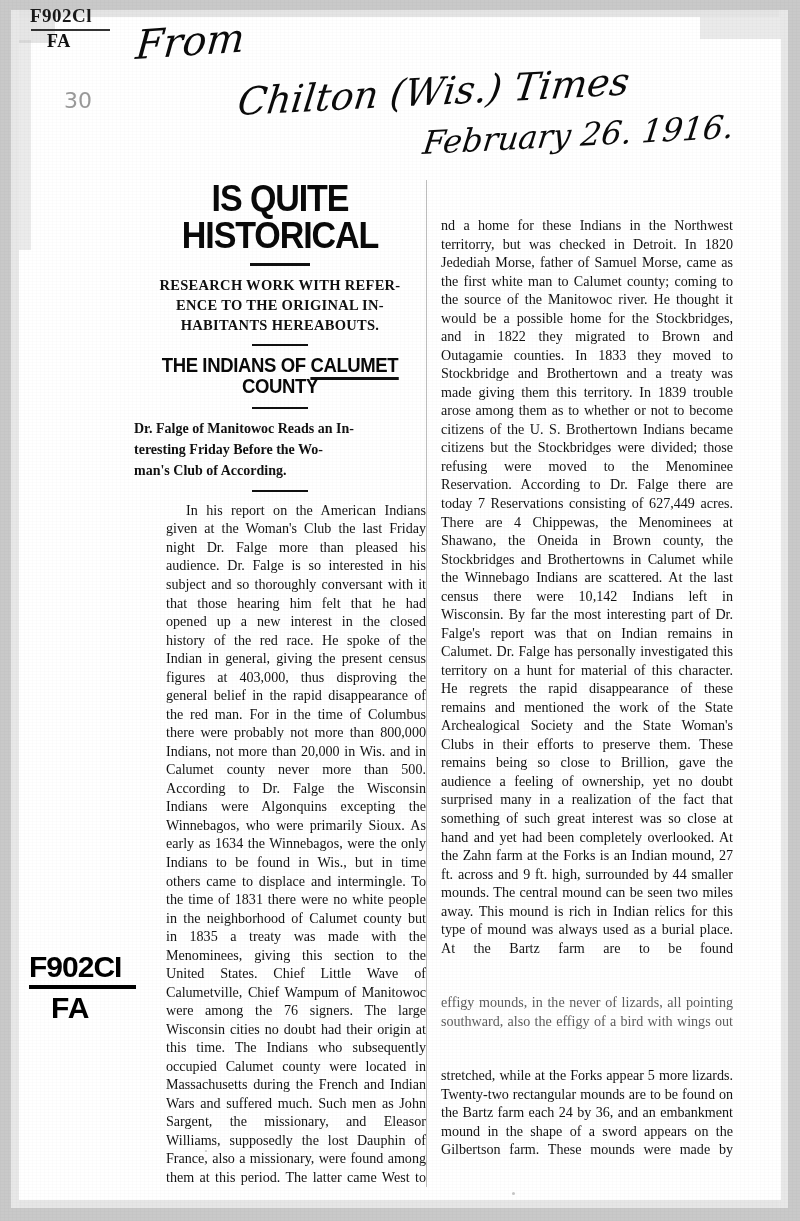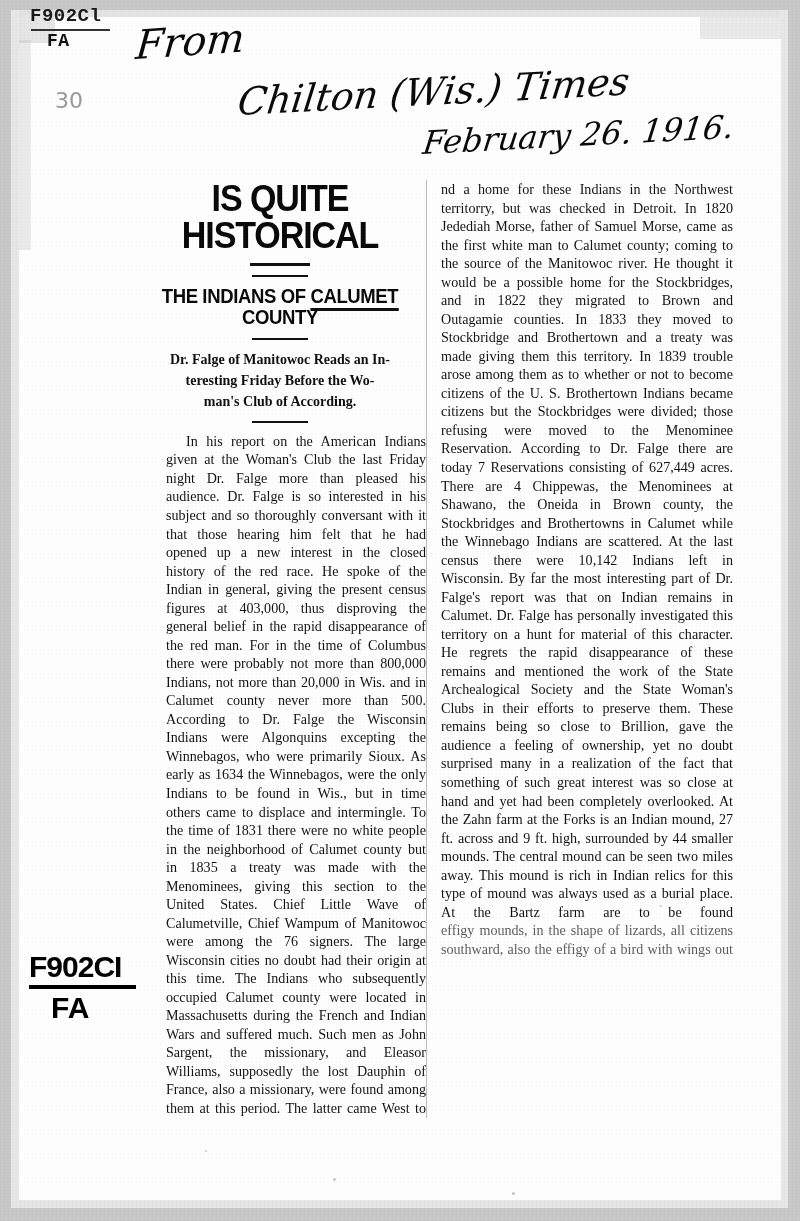--- a/index.html
+++ b/index.html
@@ -56,21 +56,21 @@
 
   
   .hand {
     position: absolute;
     z-index: 6;
     font-family: "DejaVu Serif", serif;
     color: #111;
     white-space: nowrap;
   }
   .hand-print {
-    font-family: Liberation Mono, monospace;
+    font-family: Liberation Serif, serif;
     letter-spacing: .5px;
     text-align: right;
   }
   .callno-top {
     left: 30px; top: 5px;
     font-size: 19px;
     font-weight: 600;
     color: #1a1a1a;
   }
   .callno-top-rule {
@@ -79,21 +79,21 @@
     width: 79px; height: 2px;
     background: #333;
     z-index: 6;
   }
   .callno-fa {
     left: 47px; top: 31px;
     font-size: 18px;
     font-weight: 600;
   }
   .pencil-30 {
-    left: 55px; top: 88px;
+    left: 64px; top: 88px;
     font-size: 22px;
     font-weight: 400;
     color: #9a9a9a;
     font-family: "DejaVu Sans", sans-serif;
   }
 
   
   .cursive {
     position: absolute;
     z-index: 6;
@@ -194,39 +194,38 @@
   }
   .kicker .uline {
     border-bottom: 3px solid #111;
     padding-bottom: 1px;
   }
   .byline {
     font-family: "Liberation Serif", serif;
     font-weight: 700;
     font-size: 14px;
     line-height: 1.5;
-    text-align: center;
     color: #111;
     margin: 0;
   }
 
   
   .body-text {
     font-family: "Liberation Serif", serif;
     font-size: 14.1px;
     line-height: 1.315;
     text-align: justify;
     text-align-last: justify;
     color: #131313;
     margin: 0;
     word-spacing: .4px;
     -webkit-font-smoothing: none;
   }
   .body-text.indent { text-indent: 20px; margin-left: 32px; }
-  .col-right .body-text { text-align-last: justify; }
+  .col-right .body-text { text-align-last: justify; margin-top: 36px; }
 
   .faded {
     color: #5e5e5e;
   }
 
   
   #grain {
     position: absolute;
     inset: 0;
     z-index: 8;
@@ -286,20 +285,25 @@
 
   <div class="clipping">
     <div class="columns">
 
       <div class="col col-left">
 
         <h1 class="headline">IS QUITE HISTORICAL</h1>
 
         <div class="deck-rule"></div>
 
+        <h2 class="subhead">
+          <span>RESEARCH WORK WITH REFER-</span><br>
+          <span>ENCE TO THE ORIGINAL IN-</span><br>
+          <span>HABITANTS HEREABOUTS.</span>
+        </h2>
 
         <div class="deck-rule short"></div>
 
         <h3 class="kicker">
           <span>THE INDIANS OF </span><span class="uline">CALUMET</span><span> COUNTY</span>
         </h3>
 
         <div class="deck-rule short"></div>
 
         <h4 class="byline">
@@ -308,20 +312,21 @@
           <span>man's Club of According.</span>
         </h4>
 
         <div class="deck-rule short"></div>
 
         <p class="body-text indent">In his report on the American Indians given at the Woman's Club the last Friday night Dr. Falge more than pleased his audience. Dr. Falge is so interested in his subject and so thoroughly conversant with it that those hearing him felt that he had opened up a new interest in the closed history of the red race. He spoke of the Indian in general, giving the present census figures at 403,000, thus disproving the general belief in the rapid disappearance of the red man. For in the time of Columbus there were probably not more than 800,000 Indians, not more than 20,000 in Wis. and in Calumet county never more than 500. According to Dr. Falge the Wisconsin Indians were Algonquins excepting the Winnebagos, who were primarily Sioux. As early as 1634 the Winnebagos, were the only Indians to be found in Wis., but in time others came to displace and intermingle. To the time of 1831 there were no white people in the neighborhood of Calumet county but in 1835 a treaty was made with the Menominees, giving this section to the United States. Chief Little Wave of Calumetville, Chief Wampum of Manitowoc were among the 76 signers. The large Wisconsin cities no doubt had their origin at this time. The Indians who subsequently occupied Calumet county were located in Massachusetts during the French and Indian Wars and suffered much. Such men as John Sargent, the missionary, and Eleasor Williams, supposedly the lost Dauphin of France, also a missionary, were found among them at this period. The latter came West to</p>
       </div>
 
       <div class="col col-right">
         <p class="body-text">nd a home for these Indians in the Northwest territorry, but was checked in Detroit. In 1820 Jedediah Morse, father of Samuel Morse, came as the first white man to Calumet county; coming to the source of the Manitowoc river. He thought it would be a possible home for the Stockbridges, and in 1822 they migrated to Brown and Outagamie counties. In 1833 they moved to Stockbridge and Brothertown and a treaty was made giving them this territory. In 1839 trouble arose among them as to whether or not to become citizens of the U. S. Brothertown Indians became citizens but the Stockbridges were divided; those refusing were moved to the Menominee Reservation. According to Dr. Falge there are today 7 Reservations consisting of 627,449 acres. There are 4 Chippewas, the Menominees at Shawano, the Oneida in Brown county, the Stockbridges and Brothertowns in Calumet while the Winnebago Indians are scattered. At the last census there were 10,142 Indians left in Wisconsin. By far the most interesting part of Dr. Falge's report was that on Indian remains in Calumet. Dr. Falge has personally investigated this territory on a hunt for material of this character. He regrets the rapid disappearance of these remains and mentioned the work of the State Archealogical Society and the State Woman's Clubs in their efforts to preserve them. These remains being so close to Brillion, gave the audience a feeling of ownership, yet no doubt surprised many in a realization of the fact that something of such great interest was so close at hand and yet had been completely overlooked. At the Zahn farm at the Forks is an Indian mound, 27 ft. across and 9 ft. high, surrounded by 44 smaller mounds. The central mound can be seen two miles away. This mound is rich in Indian relics for this type of mound was always used as a burial place. At the Bartz farm are to be found </p>
-        <p class="body-text faded">effigy mounds, in the shape of lizards, all citizens southward, also the effigy of a bird with wings out</p>
+        <p class="body-text faded">effigy mounds, in the never of lizards, all pointing southward, also the effigy of a bird with wings out</p>
+        <p class="body-text">stretched, while at the Forks appear 5 more lizards. Twenty-two rectangular mounds are to be found on the Bartz farm each 24 by 36, and an embankment mound in the shape of a sword appears on the Gilbertson farm. These mounds were made by</p>
       </div>
 
     </div>
   </div>
 
   <div id="grain"></div>
 </div>
 
 </body></html>

